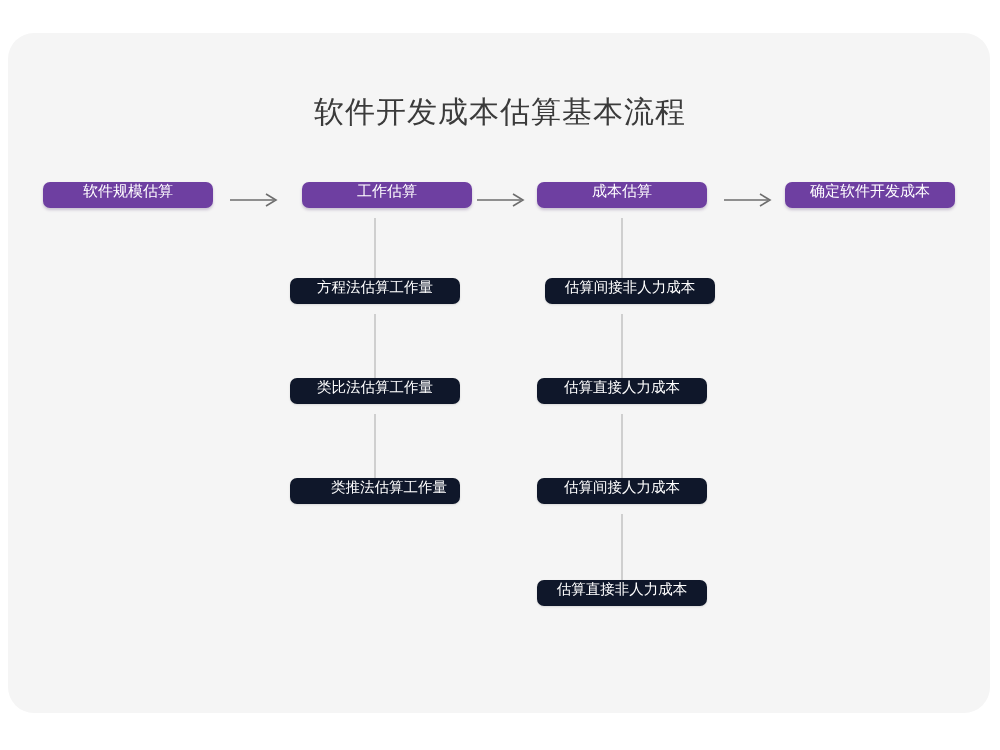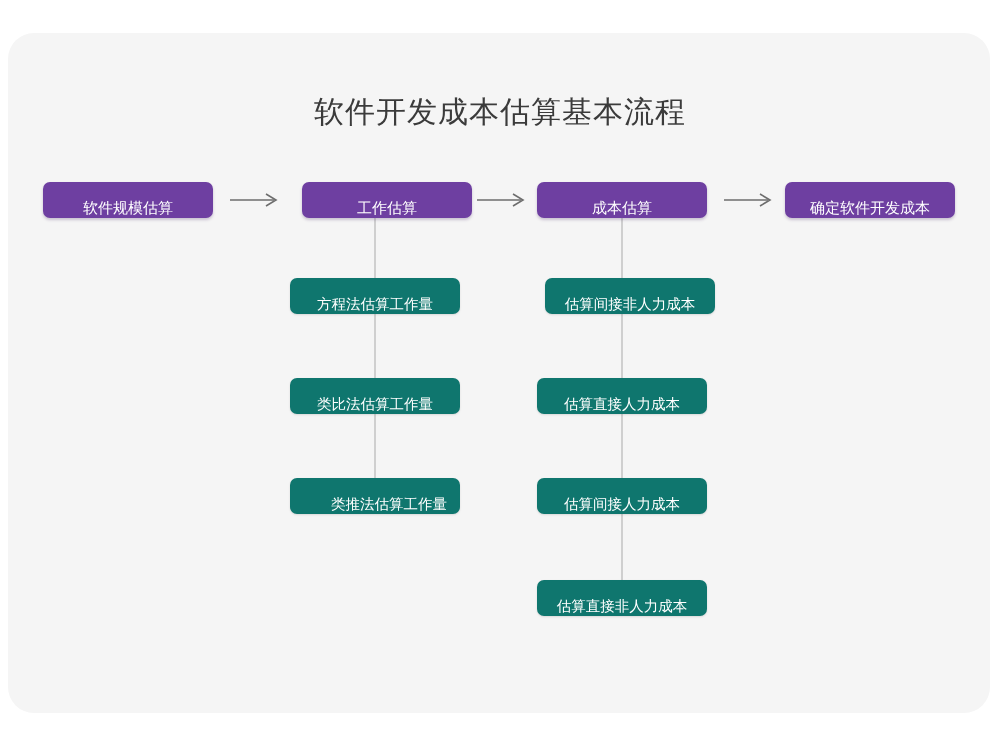--- a/index.html
+++ b/index.html
@@ -50,38 +50,38 @@
   .vline {
     position: absolute;
     width: 2px;
     background: #cfcfcf;
   }
 
   
   .node {
     position: absolute;
     width: 170px;
-    height: 36px;
+    height: 26px;
     border-radius: 7px;
     display: flex;
-    align-items: flex-end;
+    align-items: flex-start;
     justify-content: center;
     font-size: 15px;
     color: #ffffff;
     white-space: nowrap;
     box-sizing: border-box;
   }
 
   .node.primary {
     background: #6e3fa1;
     box-shadow: 0 2px 3px rgba(90, 60, 120, 0.28);
   }
 
   .node.sub {
-    background: #0f766e;
+    background: #0f172a;
     box-shadow: 0 1px 2px rgba(120, 120, 120, 0.22);
     font-size: 14.5px;
   }
 
   
   .arrow {
     position: absolute;
     width: 54px;
     height: 20px;
     color: #6d6d6d;

